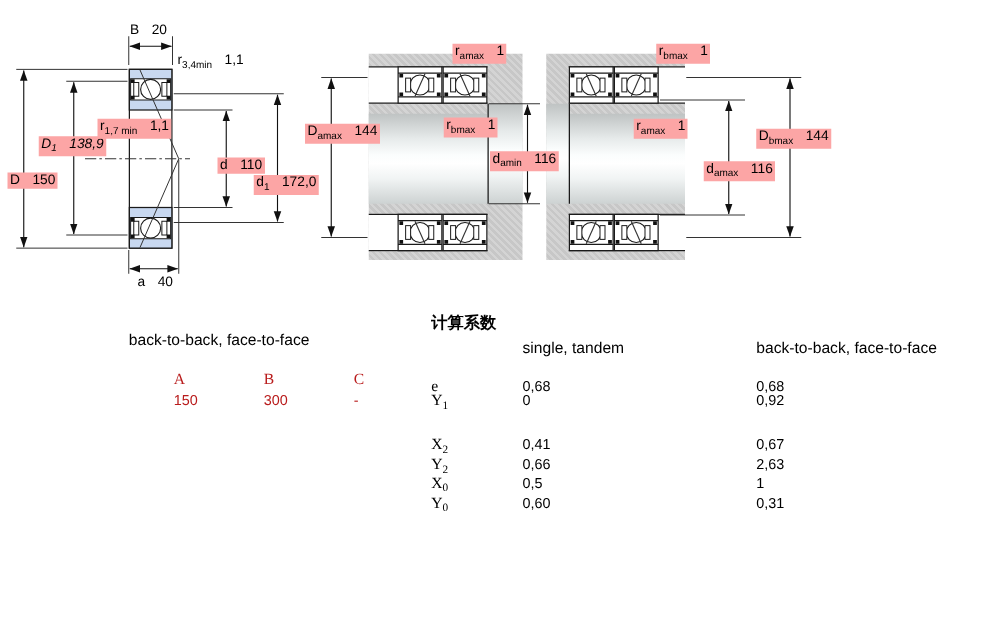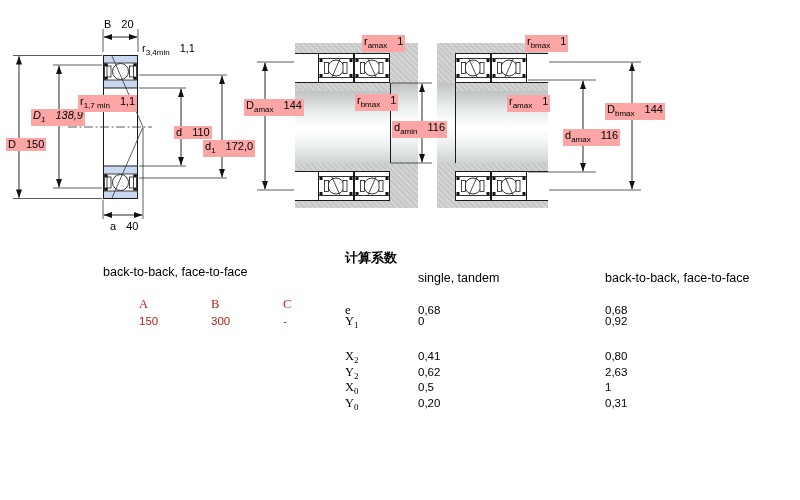--- a/index.html
+++ b/index.html
@@ -190,18 +190,18 @@
   <div class="trow" style="left:103px;top:311px;">
     <span class="num" style="width:72px;">150</span><span class="num" style="width:72px;">300</span><span class="num">-</span>
   </div>
 
   <div class="ttl" style="left:345px;top:249px;">计算系数</div>
   <div class="tser" style="left:418px;top:271px;">single, tandem</div>
   <div class="tser" style="left:605px;top:271px;">back-to-back, face-to-face</div>
 
   <div class="frow" style="left:345px;top:289px;"><span class="flab"><span>e</span><span class="fsub"></span></span><span class="fc1">0,68</span><span class="fc2">0,68</span></div>
   <div class="frow" style="left:345px;top:300px;"><span class="flab"><span>Y</span><span class="fsub">1</span></span><span class="fc1">0</span><span class="fc2">0,92</span></div>
-  <div class="frow" style="left:345px;top:335px;"><span class="flab"><span>X</span><span class="fsub">2</span></span><span class="fc1">0,41</span><span class="fc2">0,80</span></div>
-  <div class="frow" style="left:345px;top:351px;"><span class="flab"><span>Y</span><span class="fsub">2</span></span><span class="fc1">0,62</span><span class="fc2">2,63</span></div>
+  <div class="frow" style="left:345px;top:335px;"><span class="flab"><span>X</span><span class="fsub">2</span></span><span class="fc1">0,41</span><span class="fc2">0,67</span></div>
+  <div class="frow" style="left:345px;top:351px;"><span class="flab"><span>Y</span><span class="fsub">2</span></span><span class="fc1">0,66</span><span class="fc2">2,63</span></div>
   <div class="frow" style="left:345px;top:366px;"><span class="flab"><span>X</span><span class="fsub">0</span></span><span class="fc1">0,5</span><span class="fc2">1</span></div>
-  <div class="frow" style="left:345px;top:382px;"><span class="flab"><span>Y</span><span class="fsub">0</span></span><span class="fc1">0,20</span><span class="fc2">0,31</span></div>
+  <div class="frow" style="left:345px;top:382px;"><span class="flab"><span>Y</span><span class="fsub">0</span></span><span class="fc1">0,60</span><span class="fc2">0,31</span></div>
 
 </div>
 
 </body></html>

